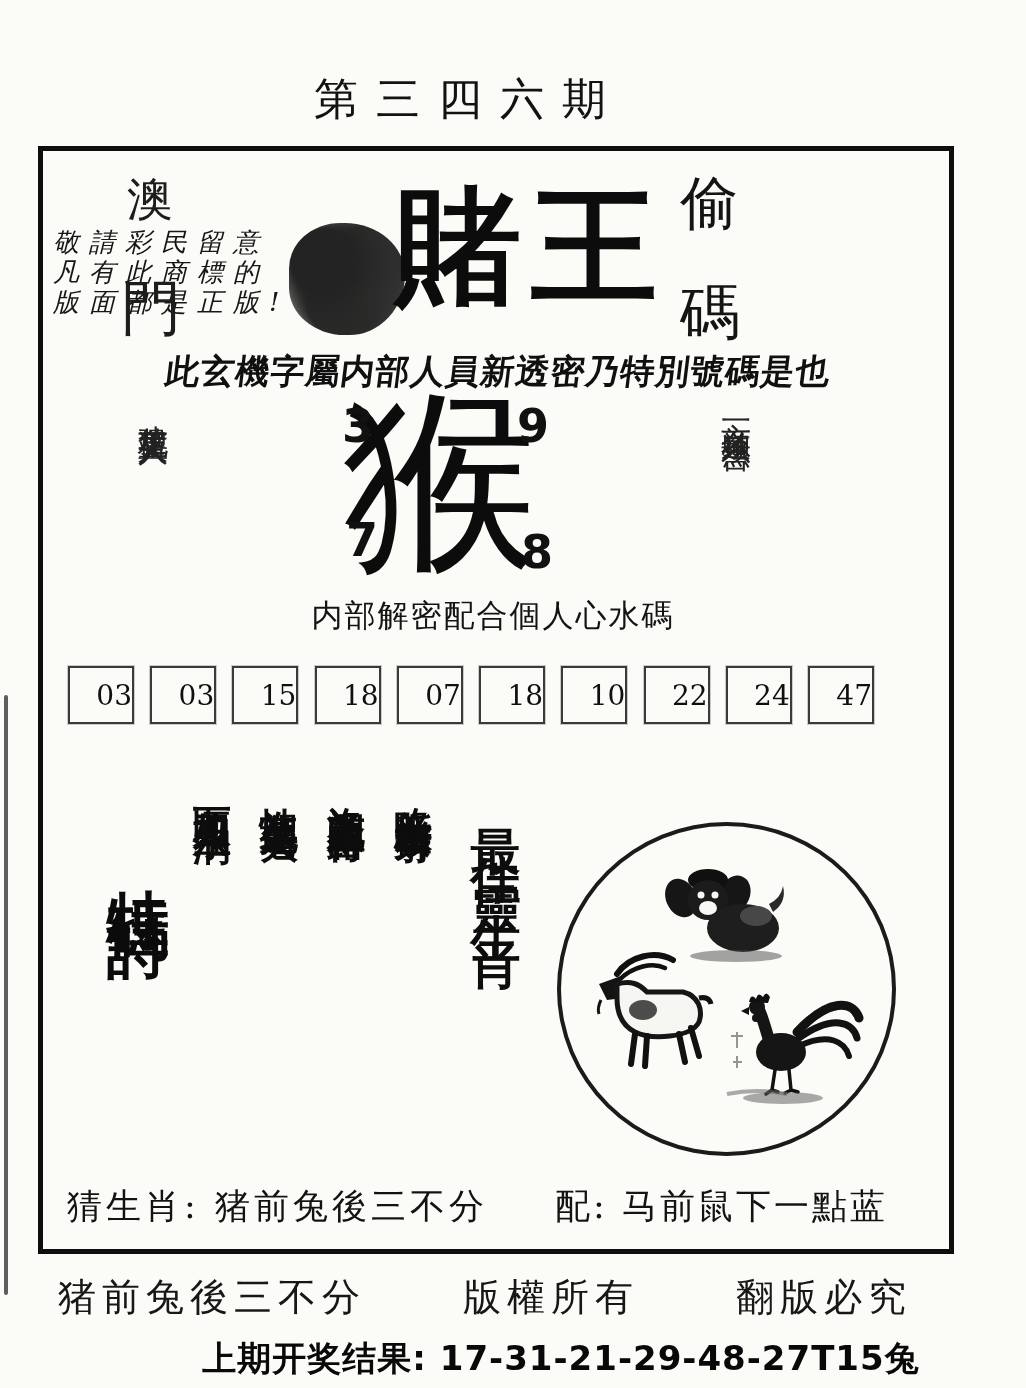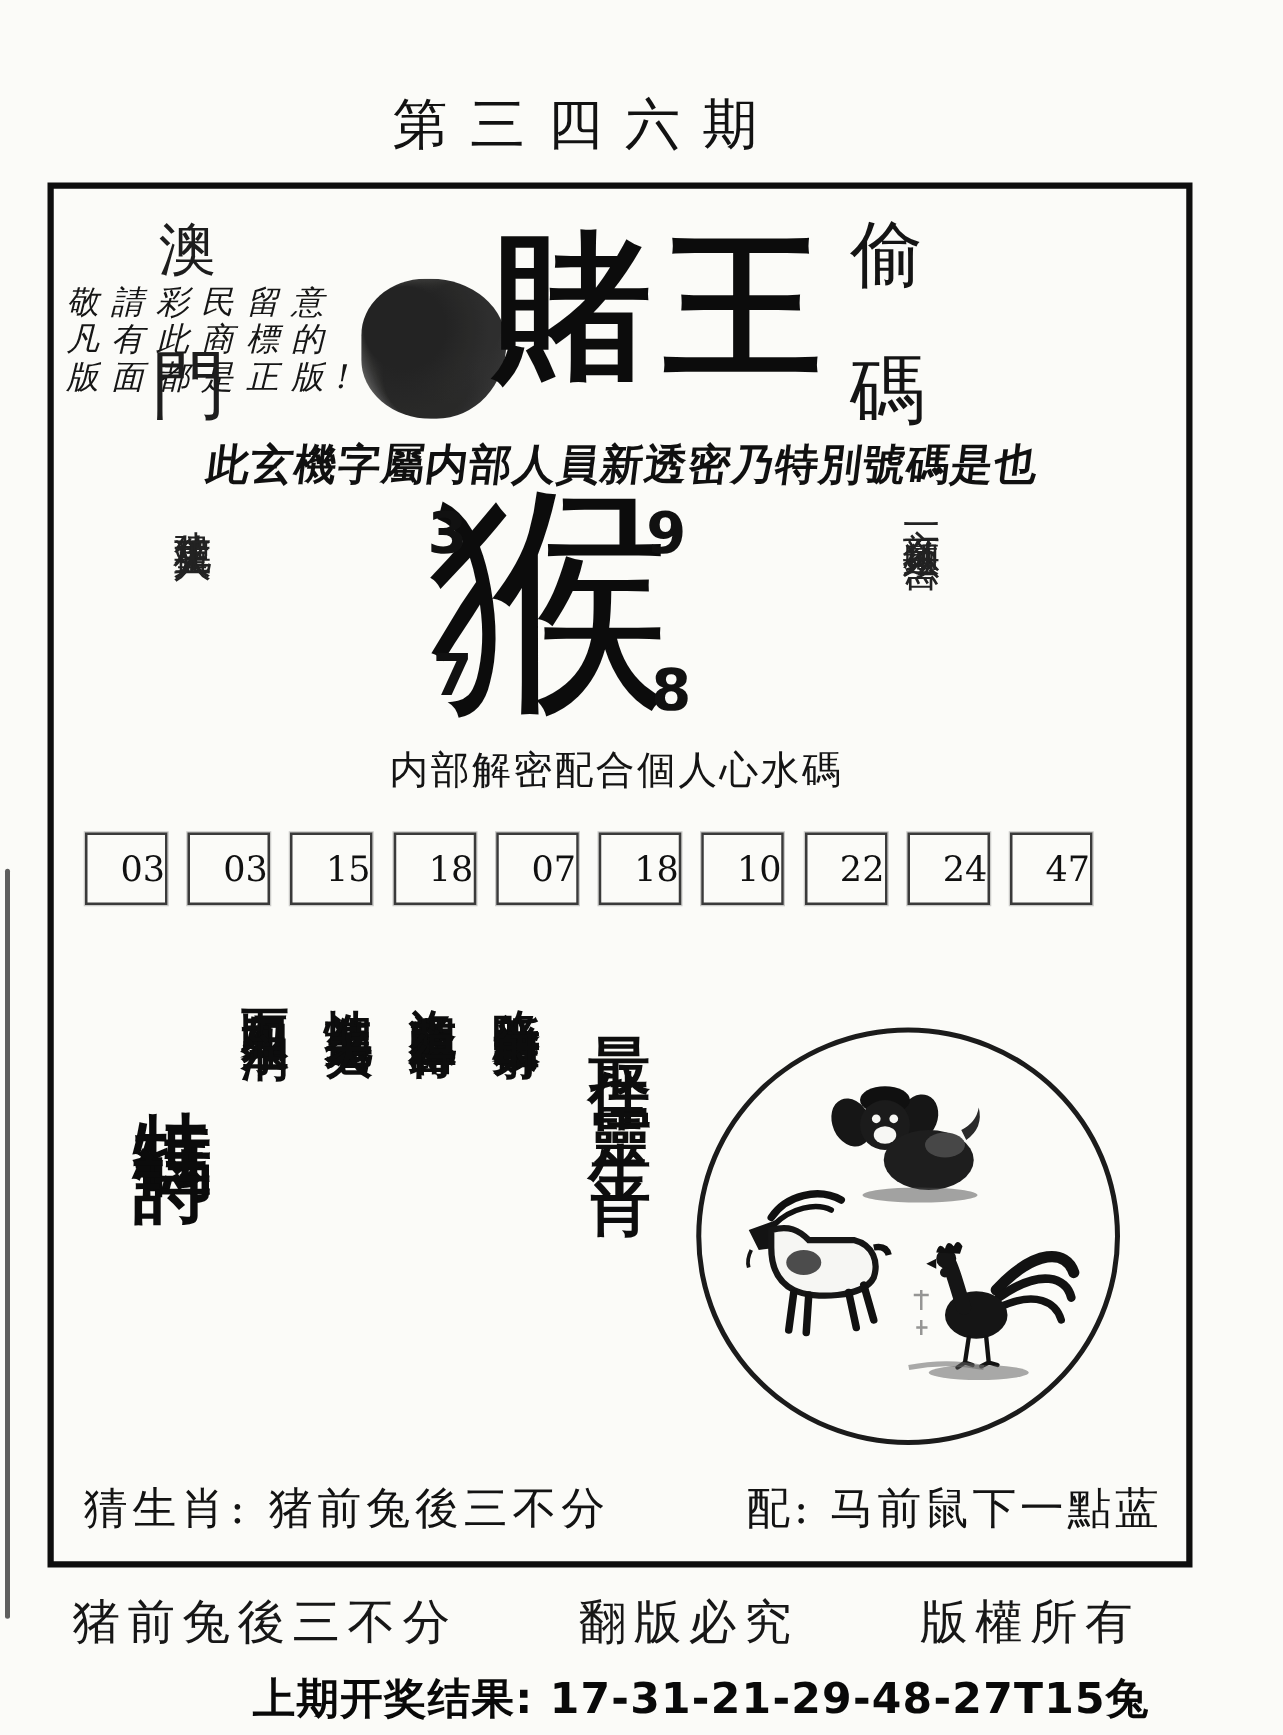--- a/index.html
+++ b/index.html
@@ -120,21 +120,21 @@
     font-size:50px;font-weight:700;letter-spacing:28px;color:#0d0d0d;
   }
   .zodiac-circle{
     left:514px;top:671px;width:331px;height:326px;
     border:4px solid #1b1b1b;border-radius:50%;
   }
   .zodiac-circle svg{display:block;width:100%;height:100%;}
 
   
   .guess-left{left:24px;top:1032px;font-size:35px;letter-spacing:4px;color:#131313;}
-  .guess-right{left:512px;top:1032px;font-size:35px;letter-spacing:3px;color:#131313;margin-left:42px;}
+  .guess-right{left:512px;top:1032px;font-size:35px;letter-spacing:3px;color:#131313;}
 
   
   .footer-row{
     left:58px;top:1272px;width:854px;
     display:flex;justify-content:space-between;
     font-size:38px;letter-spacing:6px;color:#171717;
   }
   .result-line{
     left:0;top:1336px;width:100%;text-align:center;
     font-family:"DejaVu Sans", sans-serif;
@@ -279,22 +279,22 @@
       </svg>
     </div>
 
     <span class="abs guess-left">猜生肖: 猪前兔後三不分</span>
     <span class="abs guess-right">配: 马前鼠下一點蓝</span>
 
   </div>
 
   <div class="abs footer-row">
     <span>猪前兔後三不分</span>
+    <span>版權所有</span>
     <span>翻版必究</span>
-    <span>版權所有</span>
   </div>
 
   <div class="abs result-line">
     <span>上期开奖结果: </span><span>17-31-21-29-48-27T15兔</span>
   </div>
 
   <div class="abs scan-edge"></div>
 
 </div>
 

